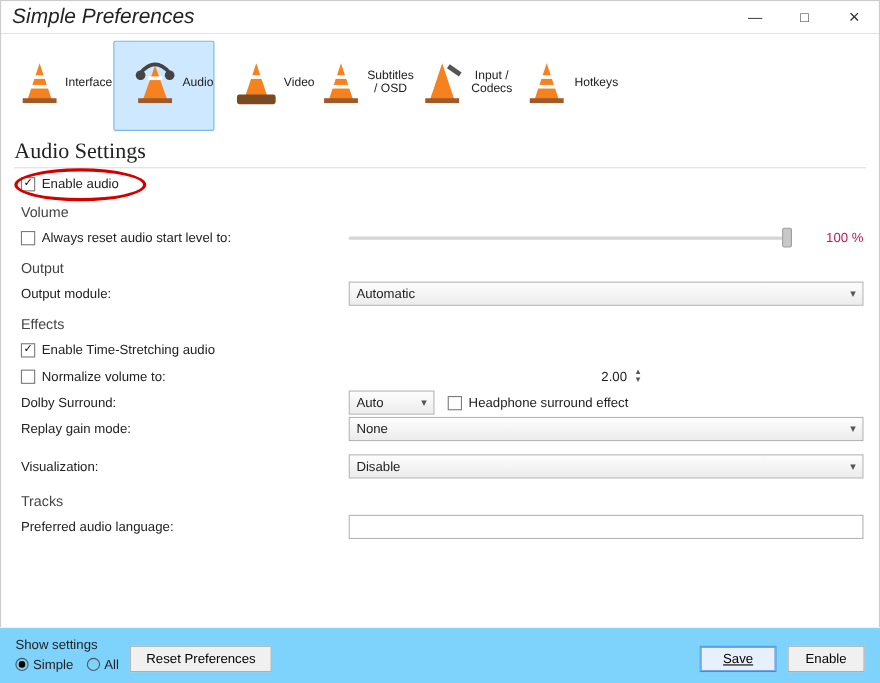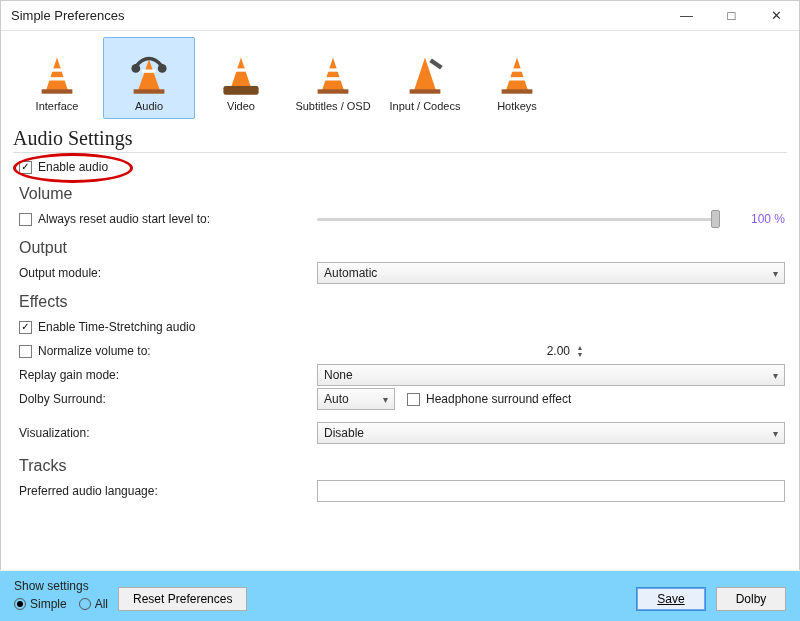--- a/index.html
+++ b/index.html
@@ -16,39 +16,39 @@
   }
 
   
   .titlebar {
     display: flex;
     align-items: center;
     height: 30px;
     padding: 0 0 0 10px;
     border-bottom: 1px solid #e5e5e5;
   }
-  .titlebar .title { flex: 0 0 auto; font-size: 13px; }
+  .titlebar .title { flex: 0 0 auto; font-size: 19px; font-style: italic; }
   .titlebar .spacer { flex: 1; }
   .winbtn {
     width: 45px; height: 30px;
     display: flex; align-items: center; justify-content: center;
     font-size: 13px; color: #333;
   }
 
   
   .tabs {
     display: flex;
     gap: 0;
     padding: 6px 10px 0 10px;
   }
   .tab {
     width: 92px;
     height: 82px;
     display: flex;
-    flex-direction: column;
+    flex-direction: row;
     align-items: center;
     justify-content: flex-end;
     padding-bottom: 6px;
     border: 1px solid transparent;
     border-radius: 2px;
     font-size: 11px;
     text-align: center;
   }
   .tab.selected {
     background: #cde8ff;
@@ -65,21 +65,21 @@
     font-family: Liberation Serif, serif;
   }
   .hr { height:1px; background:#ddd; margin: 2px 12px 4px 12px; }
 
   
   .body {
     padding: 0 14px 0 18px;
     position: relative;
   }
   .section-label {
-    font-size: 16px;
+    font-size: 13px;
     color: #444;
     margin: 8px 0 4px 0;
   }
   .row {
     display: flex;
     align-items: center;
     min-height: 24px;
     gap: 8px;
   }
   .row .lbl { flex: 0 0 290px; }
@@ -144,21 +144,21 @@
     flex: 1; height: 3px; background: #d5d5d5; position: relative; border-radius: 2px;
   }
   .slider-thumb {
     position: absolute; top: 50%; right: 0;
     width: 9px; height: 18px;
     background: #c8c8c8;
     border: 1px solid #9e9e9e;
     transform: translate(0,-50%);
     border-radius: 2px;
   }
-  .slider-value { width: 55px; text-align: right; color:#8b5cf6; }
+  .slider-value { width: 55px; text-align: right; color:#be185d; }
 
   
   .red-ellipse {
     position: absolute;
     left: -6px; top: -4px;
     width: 120px; height: 30px;
     border: 3px solid #d40000;
     border-radius: 50%;
     pointer-events: none;
   }
@@ -353,38 +353,38 @@
         <span>2.00</span>
         <span class="arrows">
             <span>▲</span>
             <span>▼</span>
           </span>
       </div>
     </div>
   </div>
 
   <div class="row">
+    <span class="lbl">Dolby Surround:</span>
+    <div class="ctrl" style="display:flex; align-items:center; gap:12px;">
+      <div class="select small">
+        <span>Auto</span>
+      </div>
+      <label class="checkbox">
+        <span class="box"></span>
+        <span>Headphone surround effect</span>
+      </label>
+    </div>
+  </div>
+
+  <div class="row">
     <span class="lbl">Replay gain mode:</span>
     <div class="ctrl">
       <div class="select">
         <span>None</span>
       </div>
-    </div>
-  </div>
-
-  <div class="row">
-    <span class="lbl">Dolby Surround:</span>
-    <div class="ctrl" style="display:flex; align-items:center; gap:12px;">
-      <div class="select small">
-        <span>Auto</span>
-      </div>
-      <label class="checkbox">
-        <span class="box"></span>
-        <span>Headphone surround effect</span>
-      </label>
     </div>
   </div>
 
   <div class="row" style="margin-top:10px;">
     <span class="lbl">Visualization:</span>
     <div class="ctrl">
       <div class="select">
         <span>Disable</span>
       </div>
     </div>
@@ -411,14 +411,14 @@
       </label>
       <label class="radio">
         <span class="dot"></span>
         <span>All</span>
       </label>
     </div>
   </div>
   <button class="btn">Reset Preferences</button>
   <span class="footer-spacer"></span>
   <button class="btn primary">Save</button>
-  <button class="btn">Dolby</button>
+  <button class="btn">Enable</button>
 </div>
 
 </body></html>

